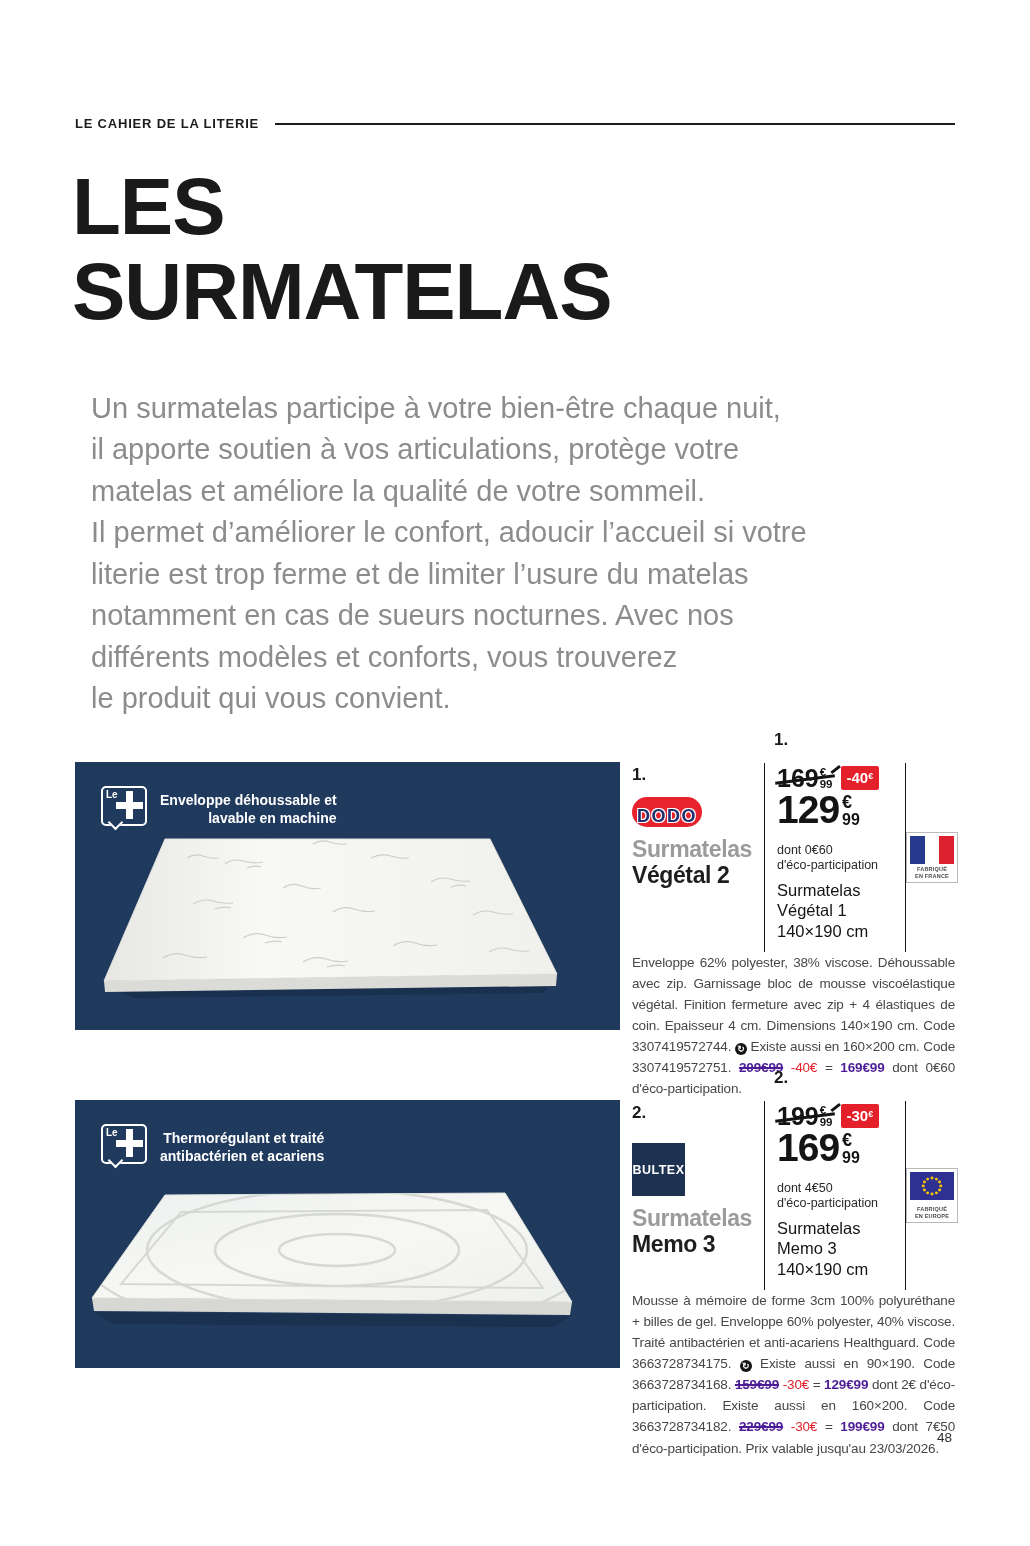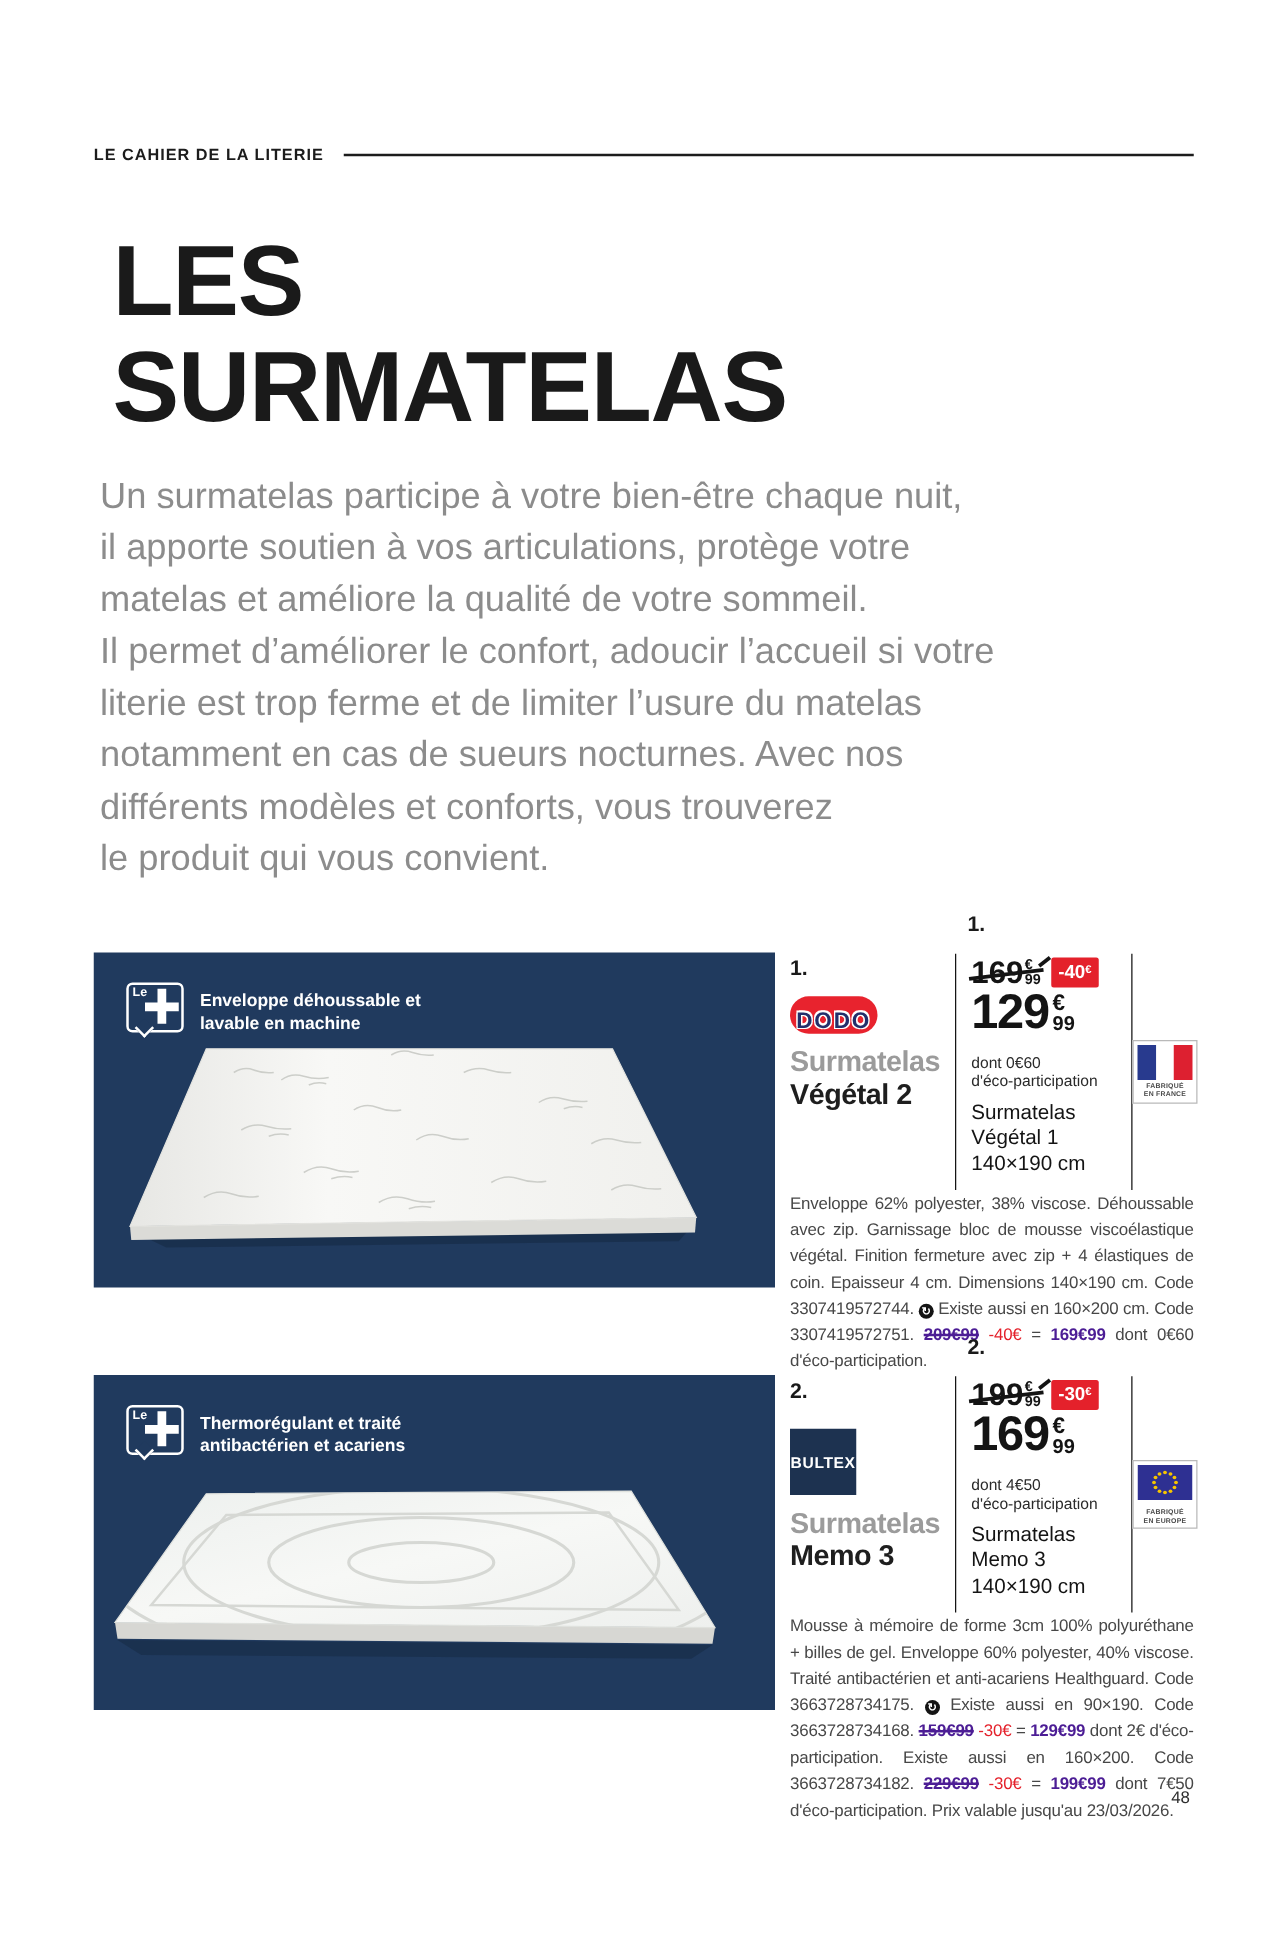--- a/index.html
+++ b/index.html
@@ -29,21 +29,21 @@
 
   .image-badge{position:absolute;left:26px;top:24px;display:flex;gap:13px;align-items:flex-start;color:#fff;}
   .le-plus{position:relative;width:46px;height:48px;flex:none;}
   .le-plus-box{position:absolute;left:0;top:0;width:42px;height:36px;border:2.5px solid #fff;border-radius:5px;}
   .le-plus-tail{position:absolute;left:9px;top:36px;width:9px;height:9px;background:var(--navy-bg,#203a5e);
                 border-right:2.5px solid #fff;border-bottom:2.5px solid #fff;transform:translateY(-5px) rotate(45deg);}
   .le-label{position:absolute;left:5px;top:3px;font-size:10px;font-weight:bold;}
   .plus-glyph{position:absolute;left:14px;top:3px;width:28px;height:34px;}
   .plus-glyph::before{content:"";position:absolute;left:11px;top:2px;width:7px;height:28px;background:#fff;}
   .plus-glyph::after{content:"";position:absolute;left:1px;top:12.5px;width:27px;height:7px;background:#fff;}
-  .badge-lines{font-size:14px;font-weight:bold;line-height:1.32;white-space:pre-line;padding-top:5px;}
+  .badge-lines{font-size:14px;font-weight:bold;line-height:1.32;white-space:pre-line;padding-top:5px;text-align:right;}
 
   .product-info{margin-left:12px;width:323px;margin-top:-32px;}
   .price-number{margin-left:142px;font-size:17px;font-weight:800;color:#1a1a1a;}
 
   .info-grid{display:flex;margin-top:13px;}
   .brand-col{width:132px;flex:none;padding-top:2px;}
   .item-number{font-size:17px;font-weight:800;color:#1a1a1a;}
   .dodo-logo{margin-top:12px;width:70px;height:30px;background:var(--dodo-red,#e8232e);border-radius:15px;
              display:flex;align-items:flex-end;justify-content:center;}
   .dodo-text{font-size:18px;font-weight:800;letter-spacing:1.5px;color:var(--dodo-navy,#232f6b);
@@ -96,24 +96,24 @@
 </head>
 <body>
 
 <div class="page">
 
   <div class="header">
     <span class="header-title">LE CAHIER DE LA LITERIE</span>
     <span class="header-rule"></span>
   </div>
 
-  <h1 class="big-title" style="margin:18px;">LES
+  <h1 class="big-title" style="margin:0;">LES
 SURMATELAS</h1>
 
-  <p class="intro" style="margin:5px;">Un surmatelas participe à votre bien-être chaque nuit,
+  <p class="intro" style="margin:16px;">Un surmatelas participe à votre bien-être chaque nuit,
 il apporte soutien à vos articulations, protège votre
 matelas et améliore la qualité de votre sommeil.
 Il permet d’améliorer le confort, adoucir l’accueil si votre
 literie est trop ferme et de limiter l’usure du matelas
 notamment en cas de sueurs nocturnes. Avec nos
 différents modèles et conforts, vous trouverez
 le produit qui vous convient.</p>
 
   <section class="product-row row-1">
     <div class="product-image">

